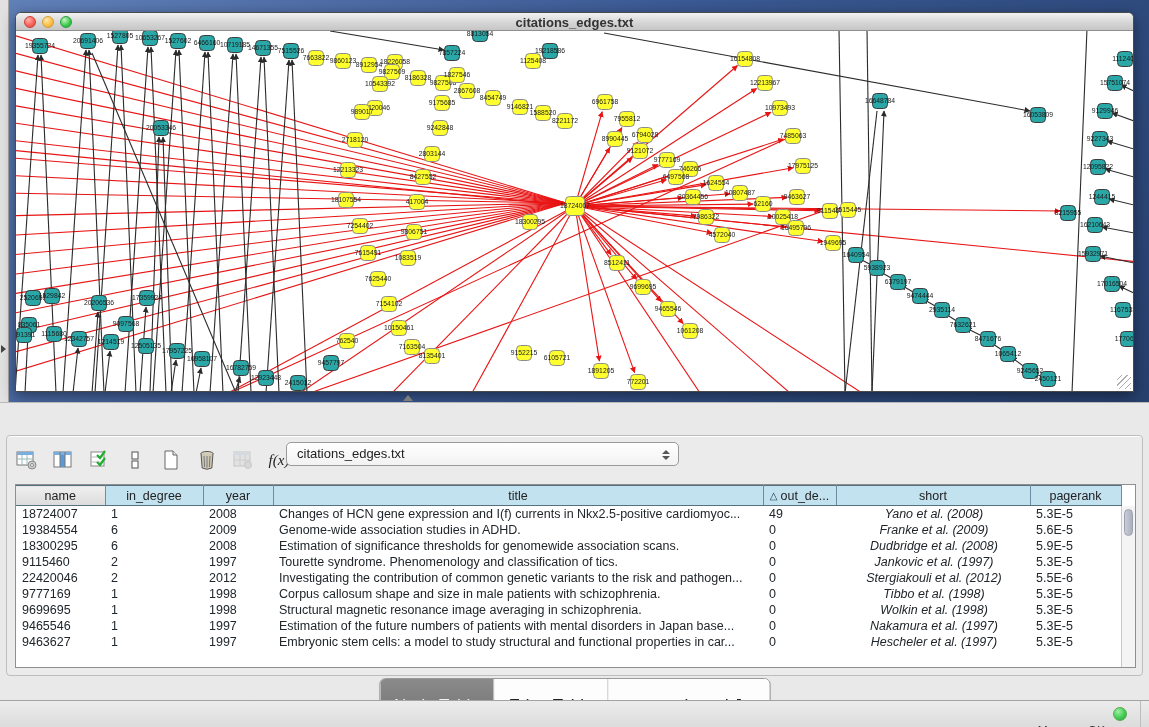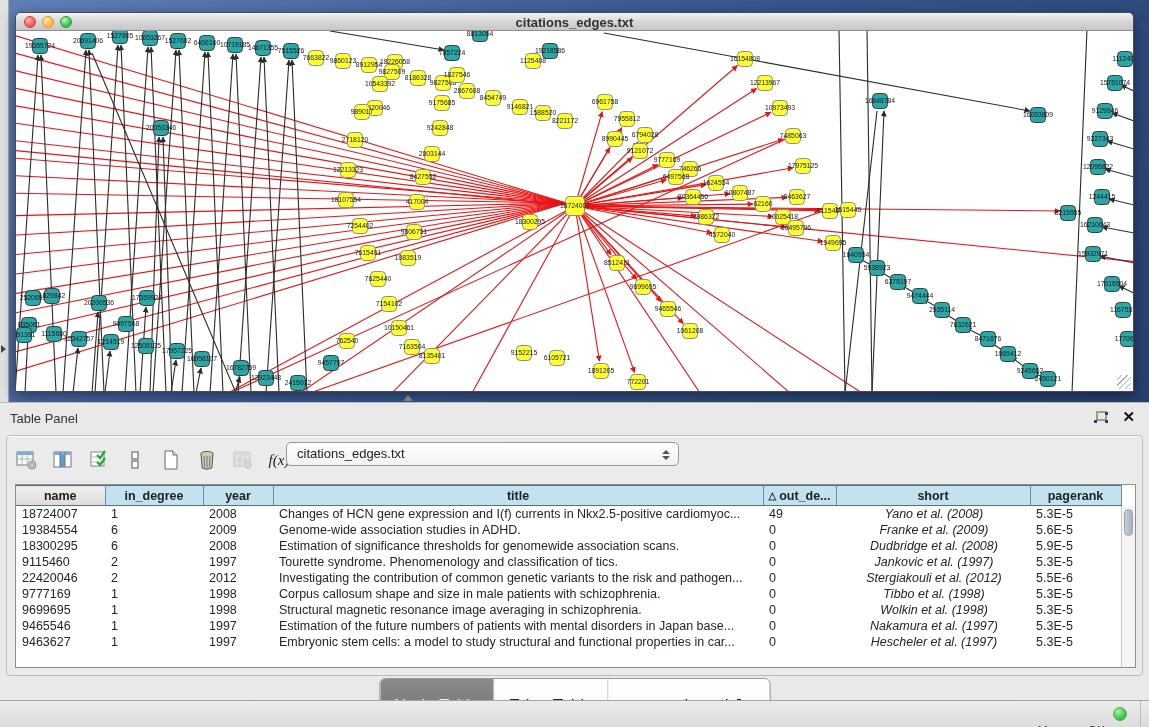--- a/index.html
+++ b/index.html
@@ -45,21 +45,21 @@
   .fx { font-family:"Liberation Serif", serif; font-style:italic; font-size:15px; color:#222; }
   .combo { position:absolute; left:279px; top:6px; width:393px; height:24px; background:linear-gradient(#ffffff,#f2f2f2);
     border:1px solid #9a9a9a; border-radius:5px; font-size:13px; color:#222; line-height:22px; padding-left:10px; cursor:pointer; }
   .combo-stepper { position:absolute; right:7px; top:3px; width:10px; height:18px; display:flex; flex-direction:column; align-items:center; justify-content:center; gap:2px; }
   .combo-stepper i { width:0; height:0; border-left:4px solid transparent; border-right:4px solid transparent; }
   .step-up { border-bottom:4px solid #555; }
   .step-down { border-top:4px solid #555; }
 
   .grid-wrap { position:absolute; left:8px; top:48px; width:1121px; height:184px; background:#fff; border:1px solid #8f8f8f; overflow:hidden; }
   table.grid { border-collapse:collapse; table-layout:fixed; width:1105px; font-size:12.5px; color:#20262b; }
-  table.grid th { height:20px; font-weight:bold; font-size:12.5px; color:#222; background:#c3e2f0;
+  table.grid th { height:20px; font-weight:normal; font-size:12.5px; color:#222; background:#c3e2f0;
     border-right:1px solid #6b8ea0; border-top:1px solid #55707e; border-bottom:1px solid #55707e; overflow:hidden; white-space:nowrap;margin-top:48px; }
   table.grid th.first { background:linear-gradient(#efefef,#dcdcdc); border-left:none; }
   table.grid td { height:16px; padding:0 4px 0 6px; white-space:nowrap; overflow:hidden; text-overflow:clip; }
   table.grid td.c-short { text-align:center;font-style:italic; }
   .sort-tri { display:inline-block; transform:translateY(-1px); margin-right:3px; font-size:10px; color:#1a3340; }
   .vscroll { position:absolute; right:0; top:21px; bottom:0; width:14px; background:#f4f4f4; border-left:1px solid #c9c9c9; }
   .vthumb { position:absolute; left:2px; top:3px; width:9px; height:27px; border-radius:5px; background:linear-gradient(90deg,#c9cdd6,#aab0be); border:1px solid #9aa0ad; }
 
   .tabs-row { position:absolute; left:0; right:0; top:240px; height:30px; }
   .seg { position:absolute; left:50%; transform:translateX(-50%); top:2px; display:flex; border:1px solid #9a9a9a; border-radius:6px; overflow:hidden; background:#fff; box-shadow:0 1px 1px rgba(0,0,0,.15); }
@@ -466,32 +466,20 @@
             <text x="575" y="207.4" text-anchor="middle" font-size="6.8" fill="#1a1a1a" font-family="Liberation Sans, sans-serif">18724007</text>
           </svg>
         <div class="resize-grip"></div>
       </div>
     </div>
   </div>
 
   <div class="splitter-caret"></div>
 
   <div class="table-panel">
-    <div class="panel-header">
-      <span class="panel-title">Table Panel</span>
-      <span class="panel-float">
-        <svg width="16" height="14" viewBox="0 0 16 14">
-          <rect x="4" y="1" width="9" height="8" fill="none" stroke="#8a7d4a" stroke-width="1.4"></rect>
-          <rect x="1" y="9" width="3" height="3" fill="#27427c"></rect>
-          <rect x="12" y="9" width="3" height="3" fill="#27427c"></rect>
-          <rect x="12" y="1" width="3" height="3" fill="#27427c"></rect>
-        </svg>
-      </span>
-      <span class="panel-close">✕</span>
-    </div>
 
     <div class="panel-box">
       <div class="toolbar">
         <span class="tb-icon">
           <svg width="22" height="20" viewBox="0 0 22 20">
               <rect x="1" y="2" width="16" height="13" fill="#fff" stroke="#777"></rect>
               <rect x="1" y="2" width="16" height="3" fill="#7aaede"></rect>
               <line x1="6" y1="5" x2="6" y2="15" stroke="#9bb"></line>
               <line x1="11" y1="5" x2="11" y2="15" stroke="#9bb"></line>
               <line x1="1" y1="9" x2="17" y2="9" stroke="#9bb"></line>

